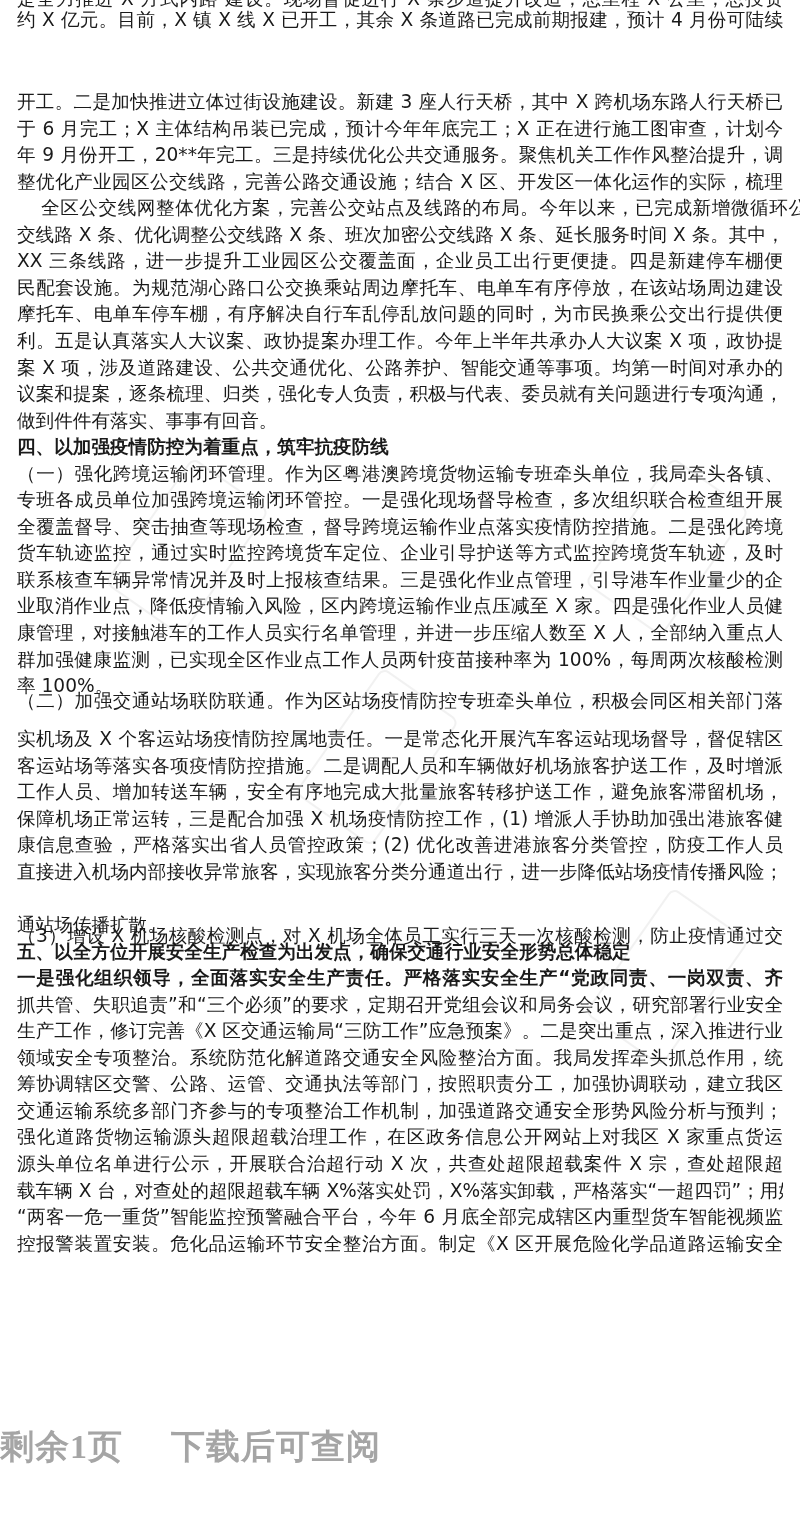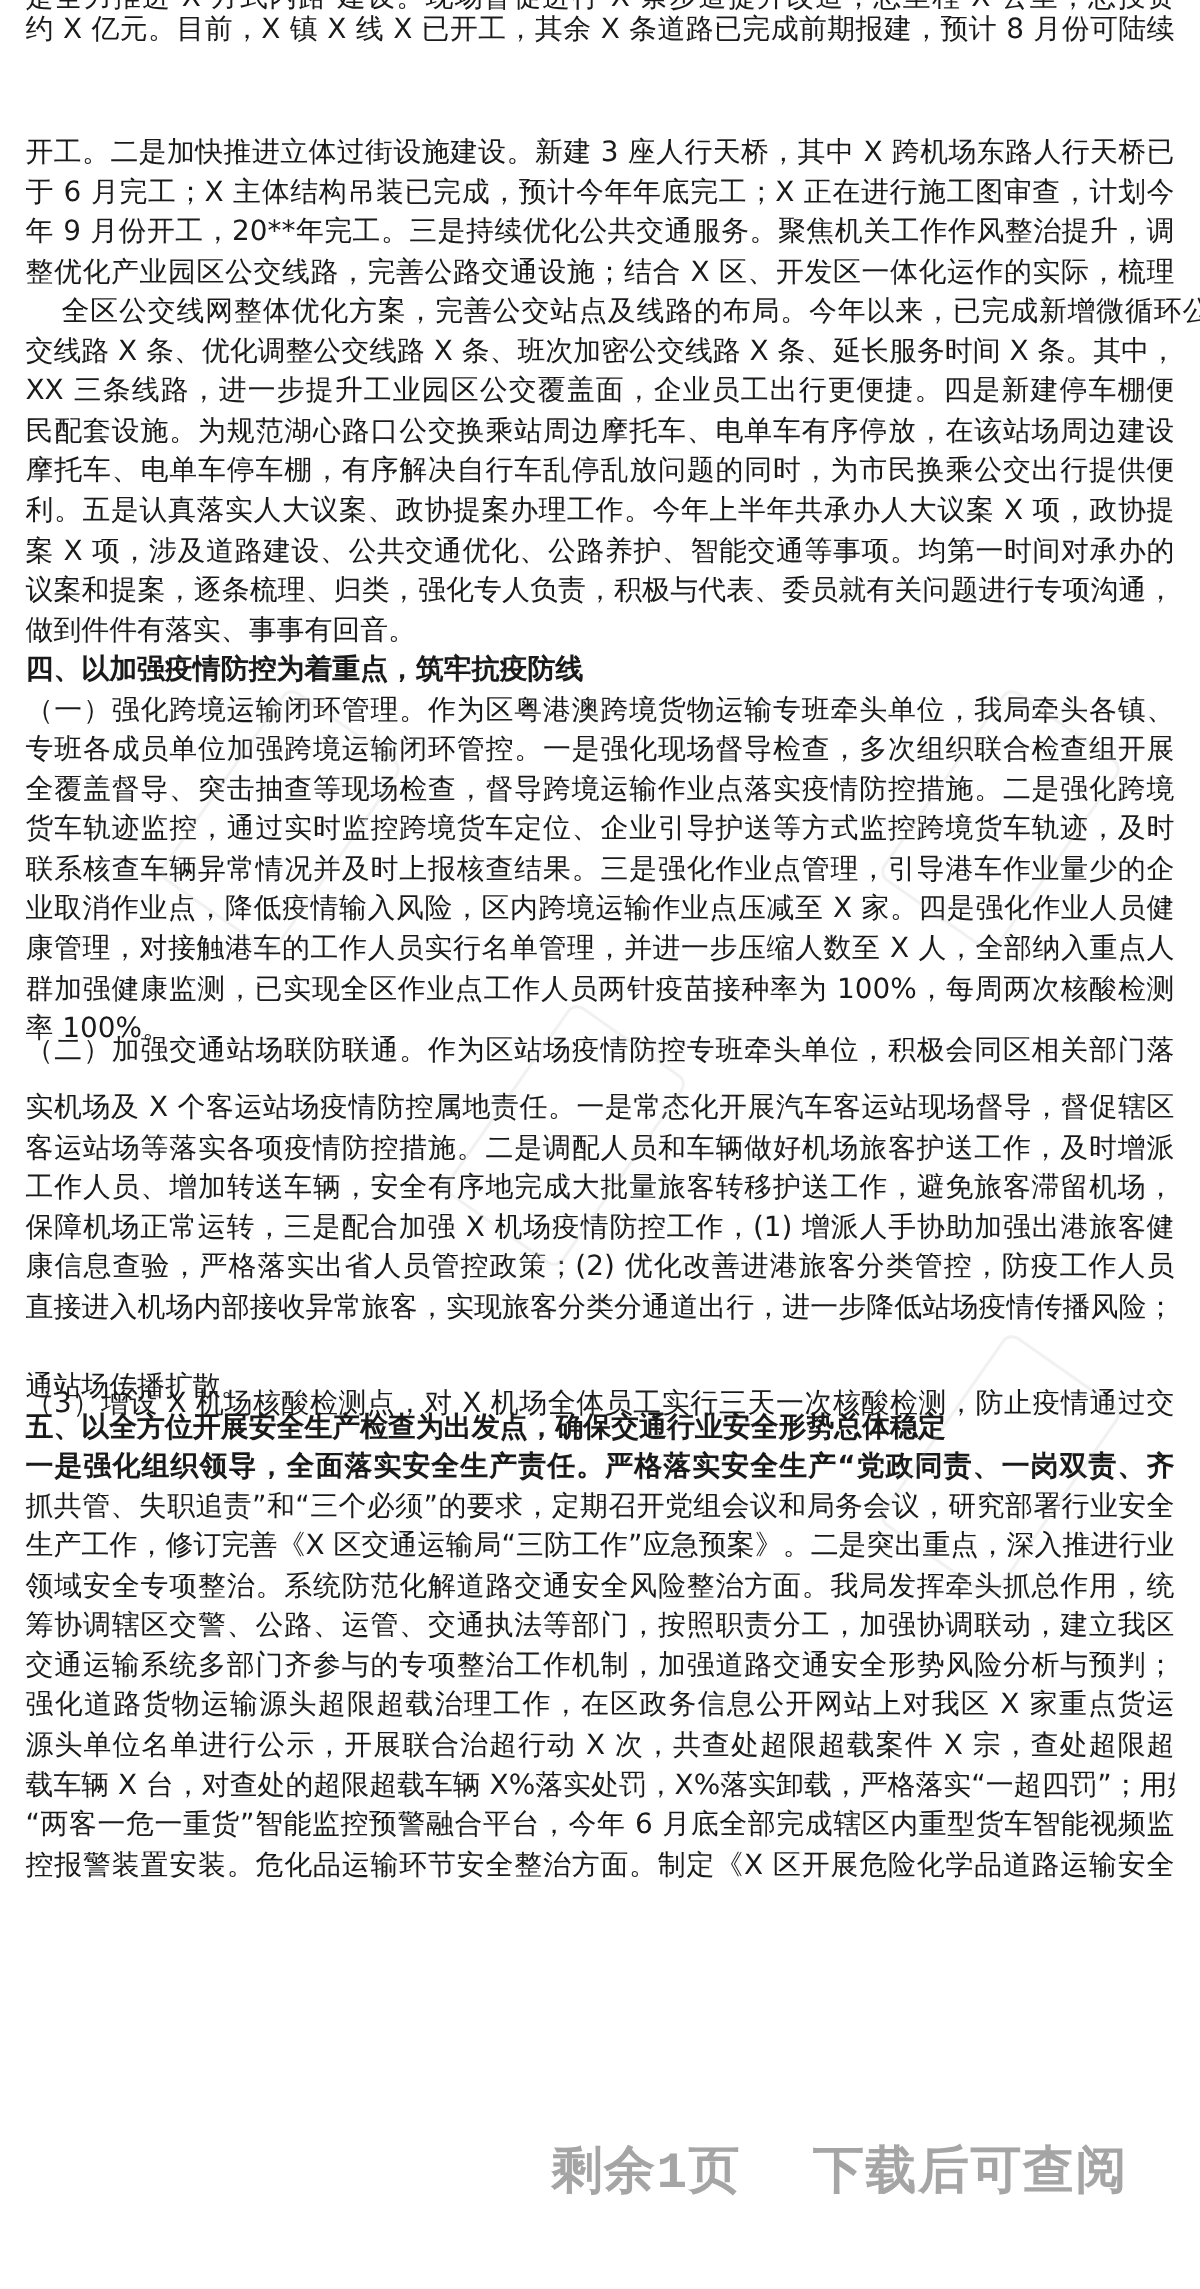--- a/index.html
+++ b/index.html
@@ -4,34 +4,34 @@
   <style>
     html, body { margin: 0; padding: 0; background: #ffffff; }
     body { width: 800px; height: 1526px; position: relative; overflow: hidden;
       font-family: "DejaVu Sans", "Liberation Sans", sans-serif; color: #1a1a1a; }
     .line { position: absolute; left: 17px; width: 766px; height: 26px; font-size: 18.6px;
       line-height: 26px; white-space: nowrap; overflow: hidden; text-align: justify;
       text-align-last: justify; letter-spacing: 0px; }
     .line.last { text-align-last: left; }
     .line.head { font-weight: bold; text-align-last: left; }
     .line.cut { top: -13px; }
-    .more { position: absolute; left: 0; width: 752px; top: 1424px; text-align: right;
-      font-size: 34px; font-weight: bold; color: #a5a5a5; font-family: Liberation Mono, monospace;
+    .more { position: absolute; left: 0; width: 752px; top: 1424px; text-align: left;
+      font-size: 34px; font-weight: bold; color: #a5a5a5; font-family: Liberation Serif, serif;
       letter-spacing: 1px; }
     .more span { display: inline-block; }
     .more .gap { width: 48px; }
     .wm { position: absolute; width: 90px; height: 150px; border: 2px solid rgba(200,200,200,0.25);
       transform: rotate(35deg); border-radius: 8px; pointer-events: none; }
   </style>
 </head>
 <body>
 
 <div id="doc">
     <div class="line cut" style="top: -14px;">是全力推进 X 方式内路 建设。现场督促进行 X 条步道提升改造，总里程 X 公里，总投资</div>
-    <div class="line" style="top: 7px;">约 X 亿元。目前，X 镇 X 线 X 已开工，其余 X 条道路已完成前期报建，预计 8 月份可陆续</div>
+    <div class="line" style="top: 7px;">约 X 亿元。目前，X 镇 X 线 X 已开工，其余 X 条道路已完成前期报建，预计 4 月份可陆续</div>
     <div class="line" style="top: 89px;">开工。二是加快推进立体过街设施建设。新建 3 座人行天桥，其中 X 跨机场东路人行天桥已</div>
     <div class="line" style="top: 116px;">于 6 月完工；X 主体结构吊装已完成，预计今年年底完工；X 正在进行施工图审查，计划今</div>
     <div class="line" style="top: 142px;">年 9 月份开工，20**年完工。三是持续优化公共交通服务。聚焦机关工作作风整治提升，调</div>
     <div class="line" style="top: 169px;">整优化产业园区公交线路，完善公路交通设施；结合 X 区、开发区一体化运作的实际，梳理</div>
     <div class="line" style="top: 195px; margin-left: 24px;">全区公交线网整体优化方案，完善公交站点及线路的布局。今年以来，已完成新增微循环公</div>
     <div class="line" style="top: 222px;">交线路 X 条、优化调整公交线路 X 条、班次加密公交线路 X 条、延长服务时间 X 条。其中，</div>
     <div class="line" style="top: 248px;">XX 三条线路，进一步提升工业园区公交覆盖面，企业员工出行更便捷。四是新建停车棚便</div>
     <div class="line" style="top: 275px;">民配套设施。为规范湖心路口公交换乘站周边摩托车、电单车有序停放，在该站场周边建设</div>
     <div class="line" style="top: 301px;">摩托车、电单车停车棚，有序解决自行车乱停乱放问题的同时，为市民换乘公交出行提供便</div>
     <div class="line" style="top: 328px;">利。五是认真落实人大议案、政协提案办理工作。今年上半年共承办人大议案 X 项，政协提</div>

